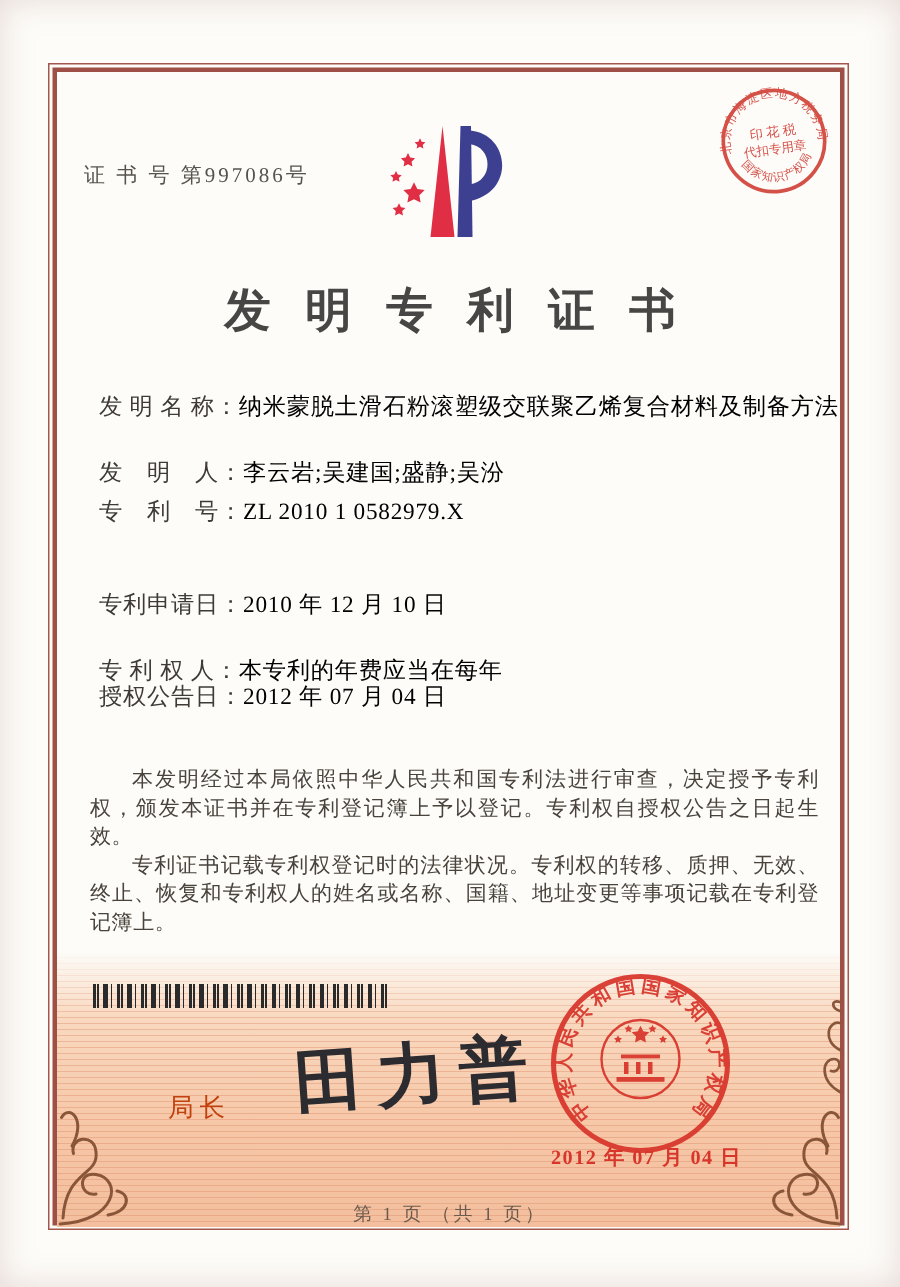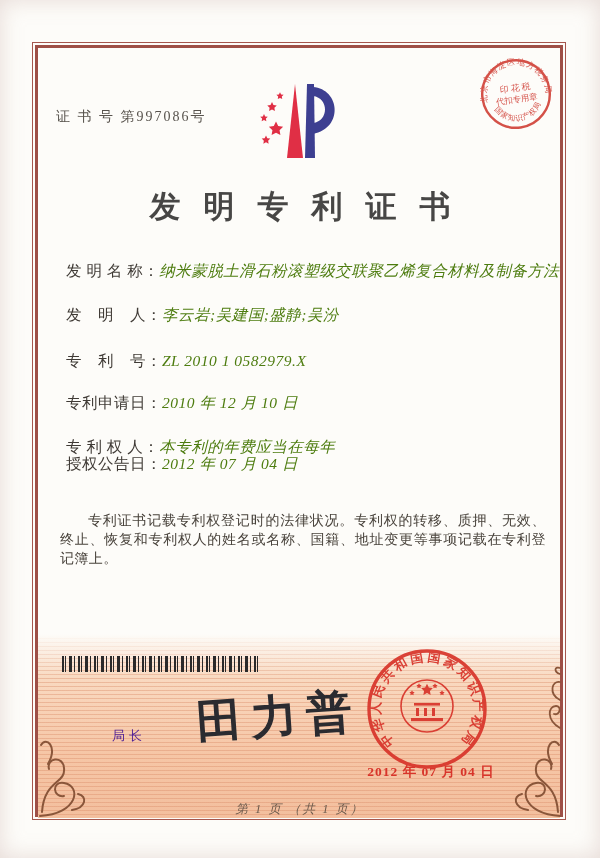--- a/index.html
+++ b/index.html
@@ -22,23 +22,23 @@
   .logo{position:absolute;left:250px;top:82px;width:94px;height:82px;z-index:3;}
 
   .tax-seal{position:absolute;left:472px;top:50px;width:88px;height:88px;z-index:4;opacity:.88;transform:rotate(-8deg);}
 
   .title{
     position:absolute;left:0;right:0;top:186px;text-align:center;
     font-size:31px;font-weight:600;color:#474645;letter-spacing:23px;padding-left:23px;z-index:3;
   }
 
   .field{position:absolute;left:66px;right:52px;font-size:15.5px;color:#403b36;letter-spacing:.5px;z-index:3;white-space:nowrap;}
-  .f0{top:261px}.f1{top:305px}.f2{top:351px}.f3{top:393px}.f4{top:437px}.f5{top:454px}
+  .f0{top:261px}.f1{top:305px}.f2{top:331px}.f3{top:393px}.f4{top:437px}.f5{top:454px}
   .field .lbl{color:#3f3a35;text-align:center;}
-  .field .val{color:#4d7c0f;font-style:italic;}
+  .field .val{color:#000000;}
 
   .body-text{
     position:absolute;left:60px;right:54px;top:511px;z-index:3;
     font-size:14px;line-height:19px;color:#49433c;text-align:justify;letter-spacing:.4px;
   }
   .body-text p{margin:0;text-indent:2em;}
 
   
   .band{
     position:absolute;left:38px;top:634px;width:522px;height:184px;z-index:2;
@@ -49,36 +49,36 @@
     background:repeating-linear-gradient(180deg,rgba(218,141,105,.42) 0 1px,rgba(0,0,0,0) 1px 4px);
     -webkit-mask-image:linear-gradient(180deg,transparent 0,#000 46px);
     mask-image:linear-gradient(180deg,transparent 0,#000 46px);
   }
 
   .barcode{
     position:absolute;left:62px;top:656px;width:196px;height:16px;z-index:3;
     background:repeating-linear-gradient(90deg,#2a2a2a 0 2px,transparent 2px 3px,#2a2a2a 3px 4px,transparent 4px 7px,#2a2a2a 7px 10px,transparent 10px 12px,#2a2a2a 12px 13px,transparent 13px 16px);
   }
 
-  .director{position:absolute;left:112px;top:727px;font-size:13px;letter-spacing:4px;color:#4c1d95;z-index:4;}
+  .director{position:absolute;left:112px;top:727px;font-size:17px;letter-spacing:4px;color:#c2410c;z-index:4;}
   .signature{
     position:absolute;left:196px;top:686px;font-size:46px;font-weight:600;color:#2b2b30;
     letter-spacing:9px;transform:rotate(-4deg);z-index:4;
     font-family:"DejaVu Serif","Liberation Serif",serif;
   }
 
   .office-seal{position:absolute;left:364px;top:646px;width:126px;height:126px;z-index:5;opacity:.93;}
   .seal-date{
     position:absolute;left:366px;top:763px;width:130px;text-align:center;z-index:5;
     color:#d8352b;font-size:13.5px;font-weight:bold;letter-spacing:1px;
   }
 
   .page-footer{
     position:absolute;left:0;right:0;top:801px;text-align:center;z-index:4;
-    font-size:12.5px;letter-spacing:2px;color:#6d5a4c;font-style:italic;
+    font-size:12.5px;letter-spacing:2px;color:#6d5a4c;
   }
 
   .flourish{position:absolute;z-index:3;}
   .fl-right{right:36px;bottom:40px;width:72px;height:92px;}
   .fl-left{left:36px;bottom:40px;width:72px;height:92px;transform:scaleX(-1);}
   .fl-side{right:36px;bottom:128px;width:26px;height:64px;}
 </style>
 </head>
 <body>
 
@@ -143,20 +143,21 @@
   <span class="lbl">专利申请日：</span><span class="val">2010 年 12 月 10 日</span>
 </div>
 <div class="field f4">
   <span class="lbl">专 利 权 人：</span><span class="val">本专利的年费应当在每年</span>
 </div>
 <div class="field f5">
   <span class="lbl">授权公告日：</span><span class="val">2012 年 07 月 04 日</span>
 </div>
 
 <div class="body-text">
+  <p>本发明经过本局依照中华人民共和国专利法进行审查，决定授予专利权，颁发本证书并在专利登记簿上予以登记。专利权自授权公告之日起生效。</p>
   <p>专利证书记载专利权登记时的法律状况。专利权的转移、质押、无效、终止、恢复和专利权人的姓名或名称、国籍、地址变更等事项记载在专利登记簿上。</p>
 </div>
 
 <div class="band"></div>
 
 <div class="barcode"></div>
 
 <svg class="flourish fl-right" viewBox="0 0 72 92">
   <g fill="none" stroke="#8a563a" stroke-width="2" stroke-linecap="round">
     <path d="M68,90 C30,88 26,60 44,57 C57,55 55,72 44,70"></path>

